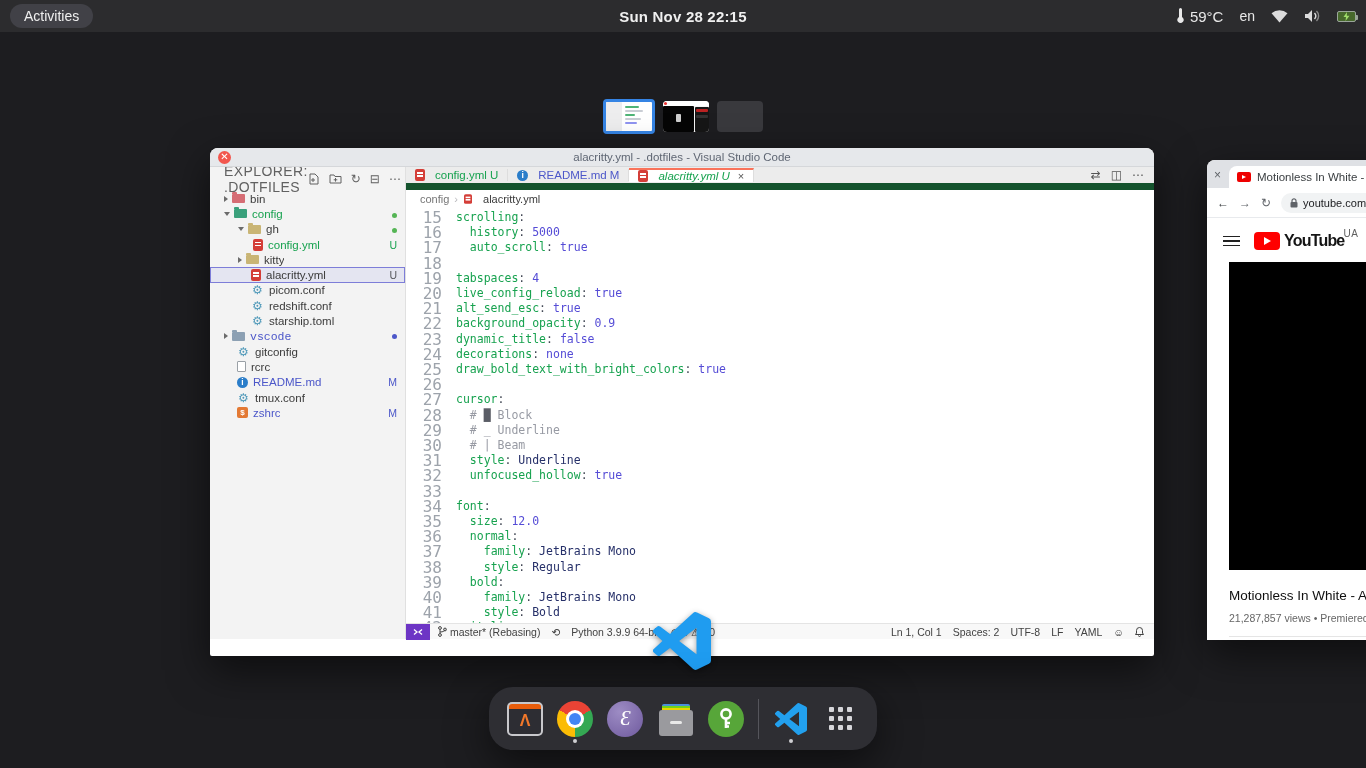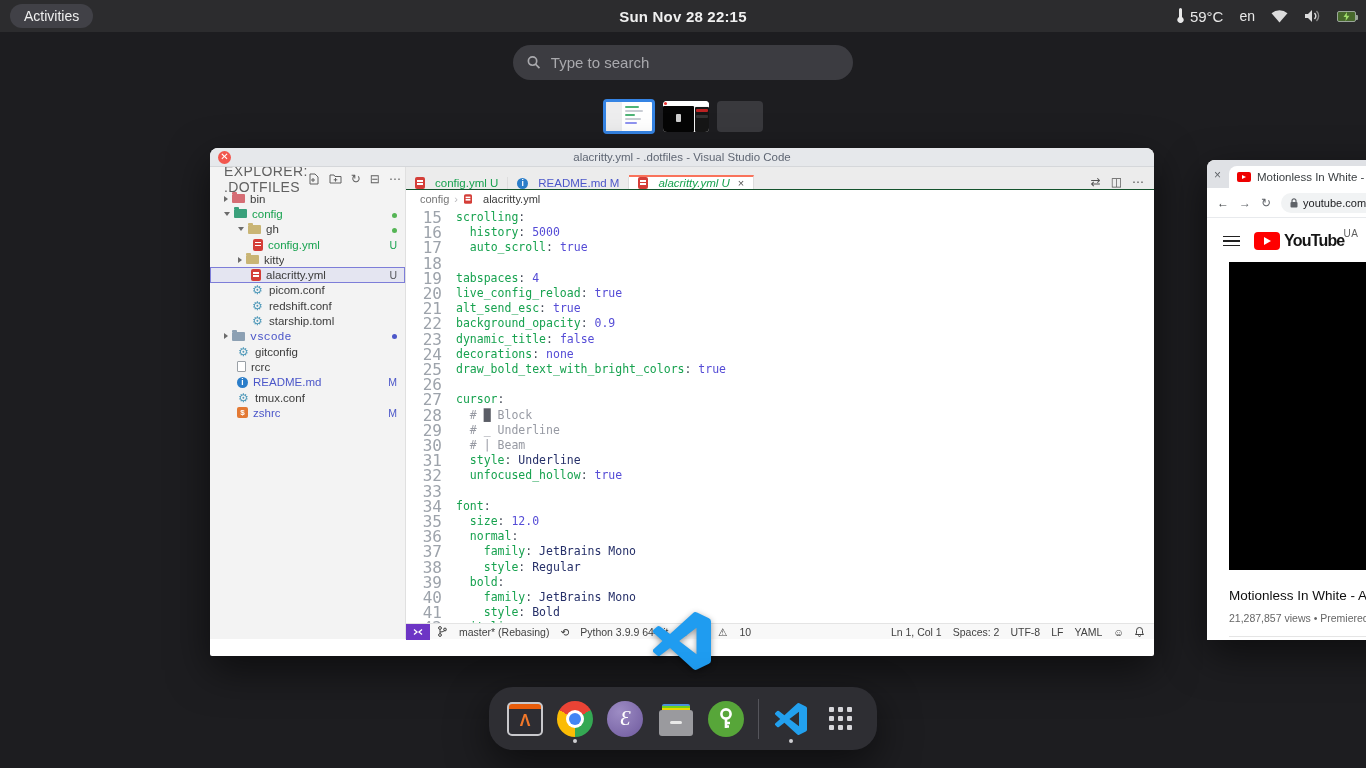--- a/index.html
+++ b/index.html
@@ -53,35 +53,35 @@
   .fi-yaml{width:10px;height:12px;background:#d43e38;border-radius:2px;position:relative}
   .fi-yaml:after{content:"";position:absolute;left:2px;top:3px;width:6px;height:1.5px;background:#fff;box-shadow:0 3px 0 #fff}
   .fi-gear{color:#519aba;font-size:12px;width:13px}
   .fi-info{width:11px;height:11px;border-radius:50%;background:#2a7dc9;color:#fff;font-size:8.5px;font-weight:bold;line-height:11px;text-align:center}
   .fi-file{width:9px;height:11px;background:#fff;border:1px solid #9aa0a6;border-radius:1px}
   .fi-shell{width:11px;height:11px;background:#e37933;border-radius:2px;color:#fff;font-size:8px;font-weight:bold;line-height:11px;text-align:center}
   .c-green{color:#17a24f}.c-indigo{color:#4c57c9}.c-def{color:#3b3b3b}
   .dot{width:5px;height:5px;border-radius:50%;display:inline-block}
 
   .vs-main{flex:1;display:flex;flex-direction:column;min-width:0}
-  .tabbar{height:23px;background:#ececec;display:flex;align-items:flex-end;border-bottom:1px solid #14532d;position:relative}
+  .tabbar{height:23px;background:#ececec;display:flex;align-items:center;border-bottom:7px solid #14532d;position:relative}
   .tab{display:flex;align-items:center;gap:5px;padding:0 9px;font-size:11.5px;border-right:1px solid #ddd;background:#ececec;position:relative}
   .tab.active{background:#fff;border-top:2px solid #f9735b}
   .tab .x{color:#555;margin-left:3px;font-size:11px}
   .tab-actions{margin-left:auto;display:flex;align-items:center;gap:10px;padding:0 10px;color:#555;font-size:12px}
   .breadcrumbs{height:17px;display:flex;align-items:center;gap:5px;padding:0 14px;font-size:11px;color:#767676;background:#fff}
   .editor{flex:1;display:flex;overflow:hidden;background:#fff;padding-top:3px}
   .lnums{width:36px;text-align:right;color:#9da3ab;font-family:"DejaVu Sans Mono",monospace;font-size:16px;line-height:15.2px;flex:none}
   .codecol{flex:1;padding-left:14px;font-family:"DejaVu Sans Mono",monospace;font-size:11.5px;line-height:15.2px;white-space:pre;overflow:hidden}
   .key{color:#17a24f}.val{color:#554cd6}.str{color:#263069}.cmt{color:#979aa3}.cmtb{color:#5a5d66}.pun{color:#434956}
   .statusbar{height:16px;background:#f8f8f8;border-top:1px solid #e4e4e4;display:flex;align-items:center;font-size:10.5px;color:#424242}
   .st-remote{width:24px;height:16px;background:#6d35c5;color:#fff;display:flex;align-items:center;justify-content:center;flex:none}
   .st-left{display:flex;align-items:center;gap:11px;padding-left:8px}
   .st-right{margin-left:auto;display:flex;align-items:center;gap:11px;padding-right:10px}
-  .st-item{display:flex;align-items:center;gap:12px;white-space:nowrap}
+  .st-item{display:flex;align-items:center;gap:3px;white-space:nowrap}
 
   .vscode-logo-big{position:absolute;left:653px;top:612px;width:58px;height:58px;filter:drop-shadow(0 2px 3px rgba(0,0,0,.4))}
 
   
   .chrome{position:absolute;left:1207px;top:160px;width:200px;height:480px;background:#fff;border-radius:8px 0 0 0;font-size:12px}
   .cr-tabstrip{height:28px;background:#dfe1e5;border-radius:8px 0 0 0;display:flex;align-items:flex-end;position:relative}
   .cr-prevx{position:absolute;left:7px;top:8px;color:#5f6368;font-size:12px}
   .cr-tab{margin-left:22px;height:22px;background:#fff;border-radius:8px 8px 0 0;display:flex;align-items:center;gap:6px;padding:0 8px;min-width:150px;font-size:11.5px;color:#3c4043}
   .cr-fav{width:14px;height:10px;background:#e00;border-radius:2px;display:flex;align-items:center;justify-content:center;flex:none}
   .cr-fav:after{content:"";border-left:4px solid #fff;border-top:2.5px solid transparent;border-bottom:2.5px solid transparent}
@@ -149,27 +149,20 @@
           <path d="M12.5 2a7 7 0 0 1 0 10" stroke="#8a8a8a" stroke-width="1.4" fill="none"></path>
         </svg>
       <span class="batt">
         <svg width="7" height="9" viewBox="0 0 7 9">
             <path fill="#9fdc6a" d="M4 0 0.5 5H3L2.5 9 6.5 3.8H3.8z"></path>
           </svg>
       </span>
     </div>
   </div>
 
-  <div class="search">
-    <svg width="15" height="15" viewBox="0 0 15 15">
-        <circle cx="6" cy="6" r="4.5" fill="none" stroke="#a9a9ad" stroke-width="1.8"></circle>
-        <path d="M9.5 9.5 13.5 13.5" stroke="#a9a9ad" stroke-width="1.8"></path>
-      </svg>
-    <input placeholder="Type to search" style="">
-  </div>
 
   <div class="thumbs">
     <div class="thumb active">
       <div class="mini-bar" style="left:0;top:0;width:16px;height:30px;background:#ededee"></div>
       <div class="mini-bar" style="left:19px;top:4px;width:14px;height:2px;background:#4fb477"></div>
       <div class="mini-bar" style="left:19px;top:8px;width:18px;height:2px;background:#c9cdd4"></div>
       <div class="mini-bar" style="left:19px;top:12px;width:10px;height:2px;background:#4fb477"></div>
       <div class="mini-bar" style="left:19px;top:16px;width:16px;height:2px;background:#c9cdd4"></div>
       <div class="mini-bar" style="left:19px;top:20px;width:12px;height:2px;background:#8f94f0"></div>
     </div>

